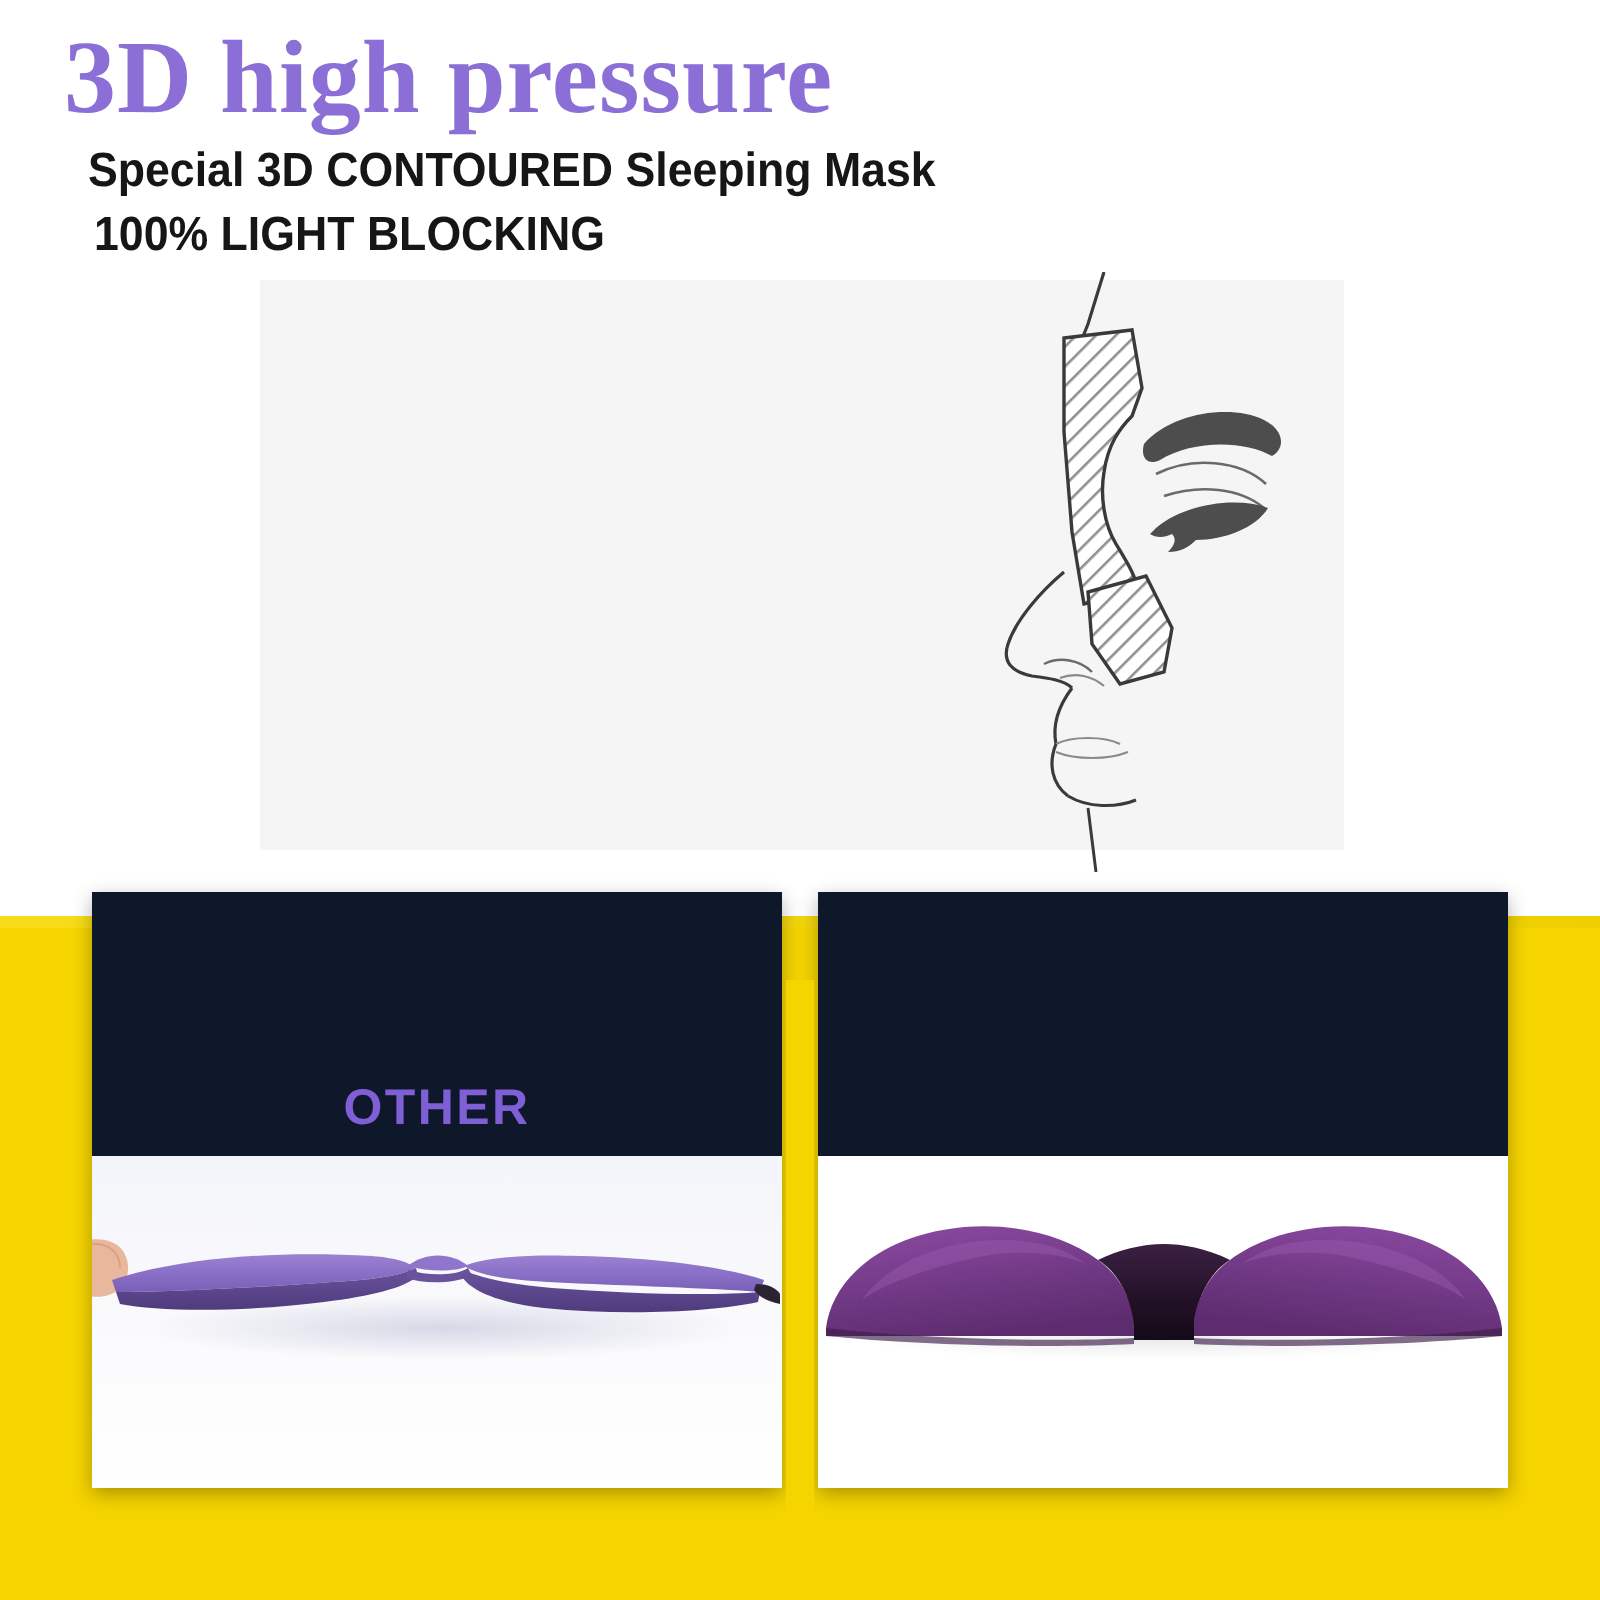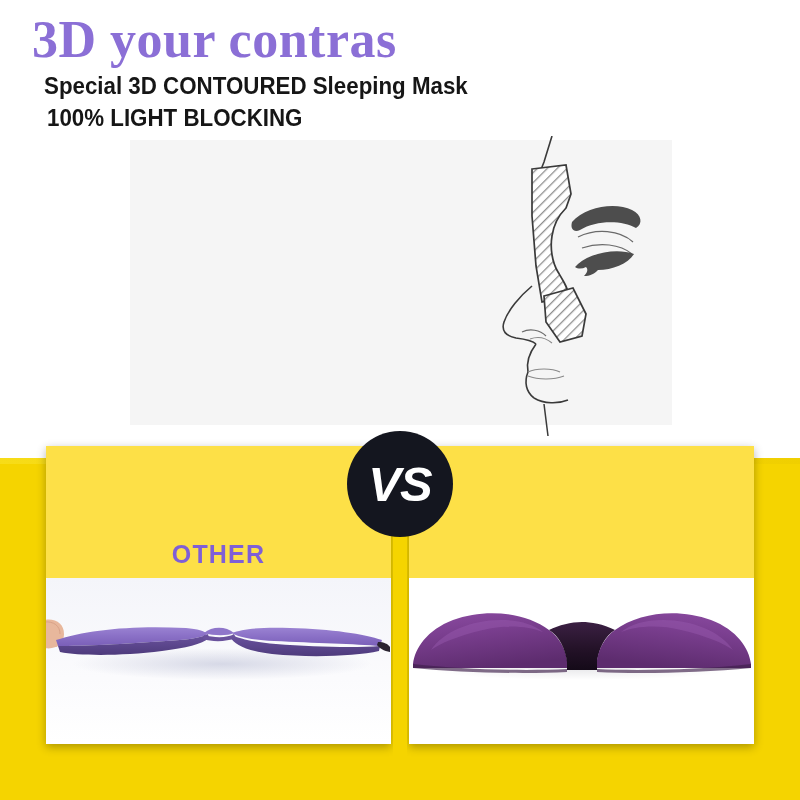--- a/index.html
+++ b/index.html
@@ -103,21 +103,21 @@
     left: 0; top: 0;
     width: 100%; height: 6px;
     background: linear-gradient(to right, #f7dc18, #f0cf00);
   }
 
   .compare-card {
     position: absolute;
     top: 446px;
     width: 345px;
     height: 298px;
-    background: #fde047;
+    background: #0f172a;
     box-shadow: 0 3px 9px rgba(0,0,0,0.30);
     overflow: hidden;
   }
   .compare-card.left  { left: 46px; }
   .compare-card.right { left: 409px; }
 
   .compare-label {
     position: absolute;
     top: 94px;
     width: 100%;
@@ -167,21 +167,21 @@
     height: 300px;
     background: #f5d400;
     z-index: 4;
   }
 </style>
 </head>
 <body>
 
 <div id="page">
 
-  <div class="hero-title">3D your contras</div>
+  <div class="hero-title">3D high pressure</div>
 
   <div class="hero-sub1">Special 3D CONTOURED Sleeping Mask</div>
 
   <div class="hero-sub2">100% LIGHT BLOCKING</div>
 
   <div class="illus-panel">
 
 
     <svg class="illus-art" viewBox="0 0 230 300" xmlns="http://www.w3.org/2000/svg">
       <defs>
@@ -344,17 +344,14 @@
                L 188 90 C 236 90 294 90 342 90 Z" fill="url(#domeR)"></path>
 
       <path d="M 324 72 C 312 54 284 42 254 42 C 236 42 222 46 212 54
                C 226 48 250 46 272 52 C 298 58 316 66 324 72 Z" fill="#9a5cb0" opacity="0.45"></path>
 
       <path d="M 4 86 C 56 92 120 93 158 91 L 158 94 C 118 96 54 95 4 90 Z" fill="#3e1e4a" opacity="0.65"></path>
       <path d="M 342 86 C 290 92 226 93 188 91 L 188 94 C 228 96 292 95 342 90 Z" fill="#3e1e4a" opacity="0.65"></path>
     </svg>
   </div>
 
-  <div class="vs-badge">
-    <span class="vs-badge-text">VS</span>
-  </div>
 
 </div>
 
 </body></html>

